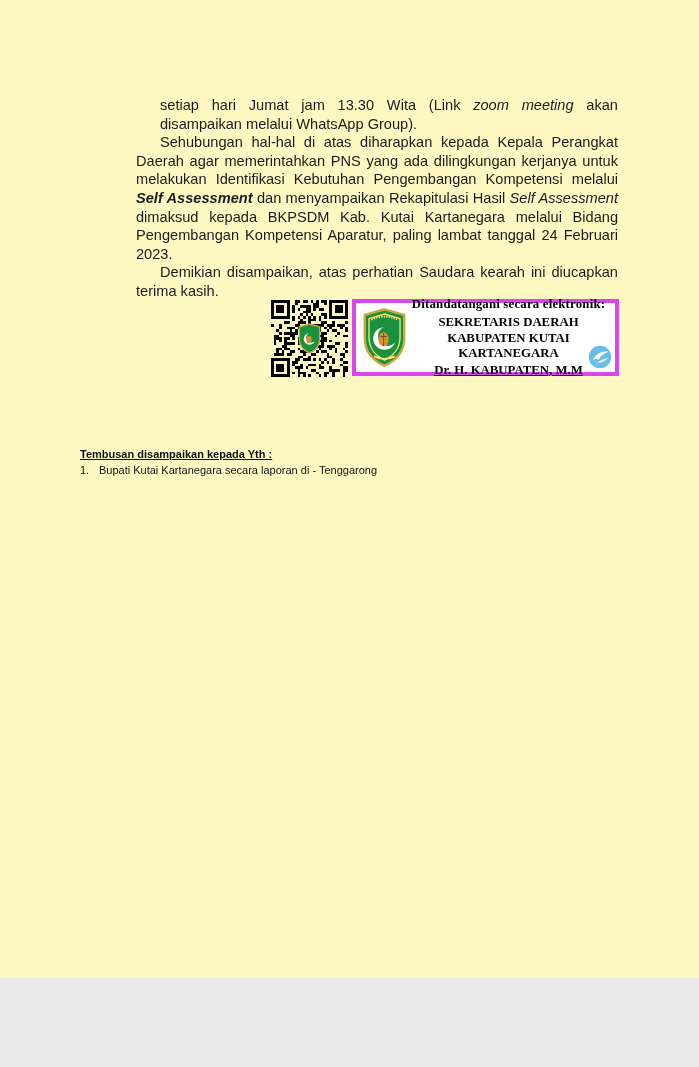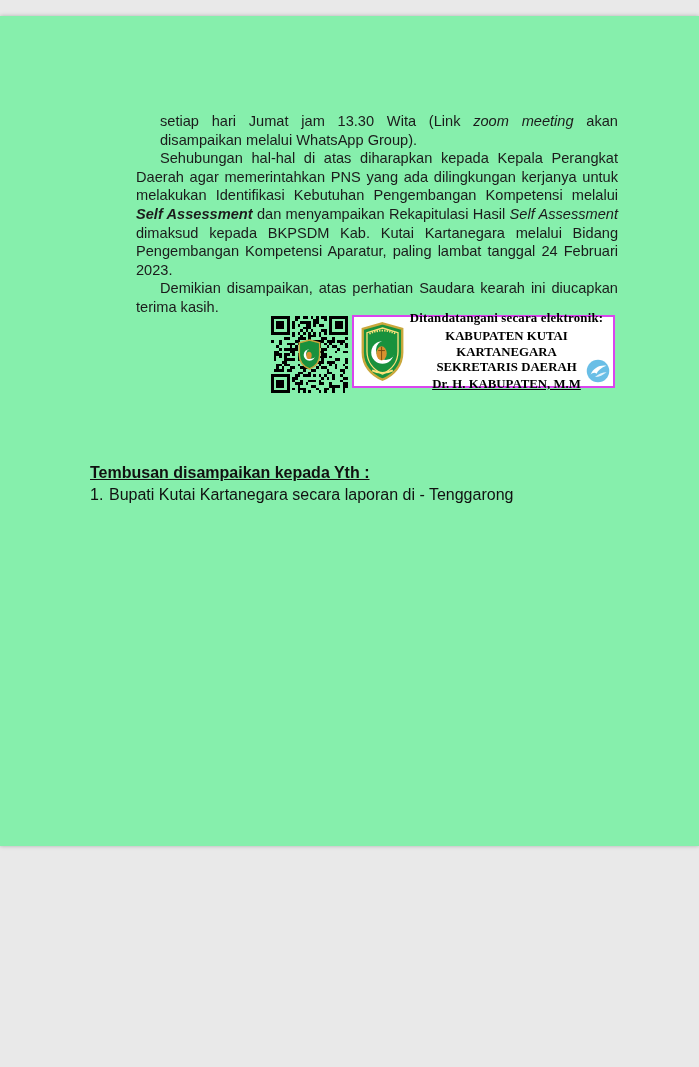--- a/index.html
+++ b/index.html
@@ -1,20 +1,20 @@
 <!DOCTYPE html>
 <html><head>
 <meta charset="utf-8">
 <style>
   html,body{margin:0;padding:0;background:#e9e9e9;}
   .page{
     position:relative;
-    width:699px;height:830px;
-    background:#86efac;
-    margin:16px auto;
+    width:699px;height:978px;
+    background:#fef9c3;
+    margin:0 auto;
     font-family:"Liberation Sans", sans-serif;
     color:#1b1b1b;
     overflow:hidden;
     box-shadow:0 0 4px rgba(0,0,0,.25);
   }
   
   .body-text{
     position:absolute;left:136px;top:96px;width:482px;
     font-size:14.6px;line-height:18.6px;text-align:justify;
   }
@@ -24,36 +24,36 @@
   .st-b{font-weight:normal;}
   .st-i{font-style:italic;}
   .st-bi{font-weight:bold;font-style:italic;}
   
   .sig-block{position:absolute;left:271px;top:299px;display:flex;}
   .qr{position:relative;width:77px;height:79px;}
   .qr svg.qr-grid{width:77px;height:79px;shape-rendering:crispEdges;}
   .qr .qr-crest{position:absolute;left:26px;top:24px;width:25px;height:31px;}
   .sig-box{
     position:relative;margin-left:4px;width:259px;height:69px;
-    border:2px solid #d946ef;display:flex;align-items:center;
+    border:4px solid #d946ef;display:flex;align-items:center;
     background:#fff;
   }
   .box-crest{width:47px;height:61px;margin-left:5px;flex:0 0 auto;}
   .sig-text{
     flex:1;text-align:center;
     font-family:"Liberation Serif", serif;
     font-weight:bold;color:#000;
     font-size:12.8px;line-height:15.5px;
     padding-right:6px;
   }
   .sig-caption{margin-bottom:3px;letter-spacing:.2px;}
   .sig-name{text-decoration:underline;margin-top:1px;}
   .wm{position:absolute;right:3px;bottom:3px;width:24px;height:24px;opacity:.85;}
   
-  .tembusan{position:absolute;left:90px;top:448px;font-size:16px;color:#111;}
+  .tembusan{position:absolute;left:80px;top:448px;font-size:11px;color:#111;}
   .temb-title{font-weight:bold;text-decoration:underline;margin-bottom:4px;}
   .temb-item{display:flex;}
   .temb-num{width:19px;flex:0 0 auto;}
   
   .footer-left{position:absolute;left:84px;top:1005px;display:flex;align-items:flex-start;}
   .bsre-logo{width:26px;height:26px;flex:0 0 auto;}
   .bsre-org{
     margin-left:4px;margin-top:3px;width:38px;
     font-size:5.6px;line-height:6.4px;font-weight:bold;color:#2f7fc0;
   }
@@ -474,22 +474,22 @@
         <path d="M25 7 L41.5 12 V32 C41.5 43 34.5 51.5 25 56 C15.5 51.5 8.5 43 8.5 32 V12 Z" fill="none" stroke="#ffe27a" stroke-width="1.4"></path>
         <path d="M11 13 Q25 6.5 39 13" fill="none" stroke="#ffe27a" stroke-width="2" stroke-dasharray="1.5 1.2"></path>
         <circle cx="25" cy="33" r="12" fill="#ffffff"></circle>
         <circle cx="28.5" cy="30.5" r="10.5" fill="#19913d"></circle>
         <ellipse cx="24" cy="34" rx="5.5" ry="7.5" fill="#d9912f"></ellipse>
         <path d="M24 27 v14 M20.5 31 h7" stroke="#7a4a10" stroke-width="1"></path>
         <path d="M14 52 Q25 57.5 36 52" fill="none" stroke="#ffe27a" stroke-width="2"></path>
       </svg>
       <div class="sig-text">
         <div class="sig-caption">Ditandatangani secara elektronik:</div>
+        <div class="sig-line">SEKRETARIS DAERAH</div>
         <div class="sig-line">KABUPATEN KUTAI KARTANEGARA</div>
-        <div class="sig-line">SEKRETARIS DAERAH</div>
         <div class="sig-name">Dr. H. KABUPATEN, M.M</div>
       </div>
       <svg class="wm" viewBox="0 0 32 32">
         <circle cx="16" cy="16" r="15" fill="#4fb3e2"></circle>
         <path d="M6 21 C9.5 12 19 7.5 27 9 C20.5 11.5 16 15 14 19.5 C11.5 17.5 8.5 18.5 6 21 Z" fill="#ffffff"></path>
         <path d="M12 24 C16.5 19.5 22 17.5 27.5 17.5 C23 21 17.5 24 12 24 Z" fill="#dff2fb"></path>
       </svg>
     </div>
   </div>
 

